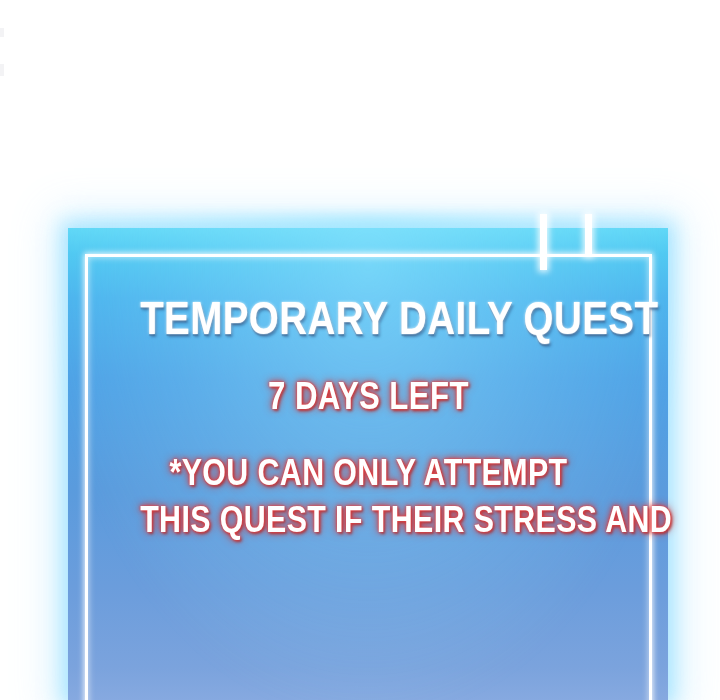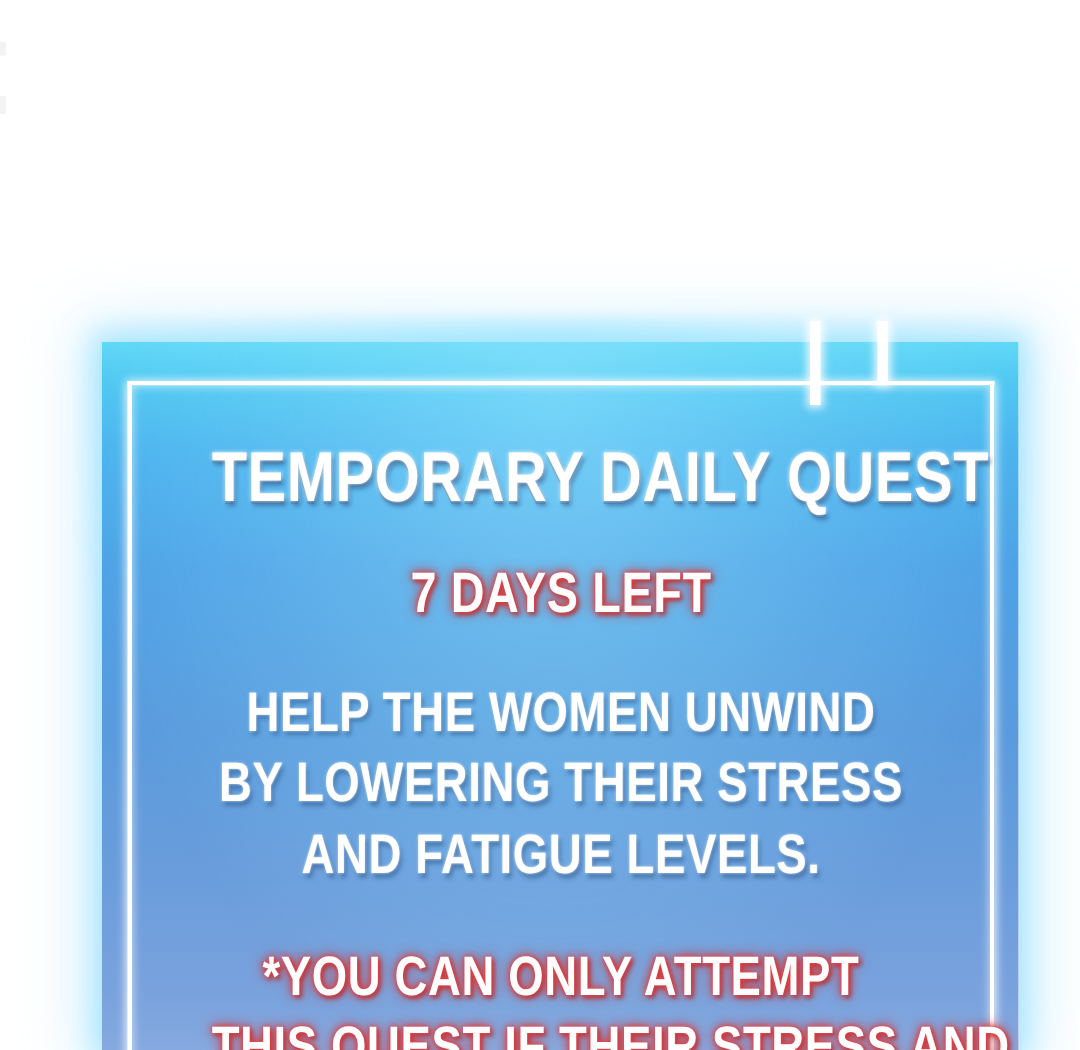--- a/index.html
+++ b/index.html
@@ -51,21 +51,20 @@
         #4bb4ee 70px,
         #4ea2e6 150px,
         #5a9bdd 260px,
         #6b9ddc 360px,
         #7ba3dd 440px,
         #86a9e0 472px);
     box-shadow:
       0 0 18px 6px rgba(120, 215, 255, 0.55),
       0 0 40px 14px rgba(140, 220, 255, 0.30);
     overflow: visible;
-    padding-left: 11px;
   }
 
   
   #panel-glow {
     position: absolute;
     left: -16px;
     top: -14px;
     width: 632px;
     height: 500px;
     pointer-events: none;
@@ -188,25 +187,20 @@
 
     <div class="deco-tick t1"></div>
     <div class="deco-tick t2"></div>
 
     <div id="panel-content">
 
       <div id="quest-title" class="cond">TEMPORARY DAILY QUEST</div>
 
       <div id="quest-timer" class="cond">7 DAYS LEFT</div>
 
-      <div id="quest-description">
-        <div class="line cond">HELP THE WOMEN UNWIND</div>
-        <div class="line cond">BY LOWERING THEIR STRESS</div>
-        <div class="line cond">AND FATIGUE LEVELS.</div>
-      </div>
 
       <div id="quest-note">
         <div class="line cond">*YOU CAN ONLY ATTEMPT</div>
         <div class="line cond">THIS QUEST IF THEIR STRESS AND</div>
       </div>
 
     </div>
   </div>
 </div>
 

